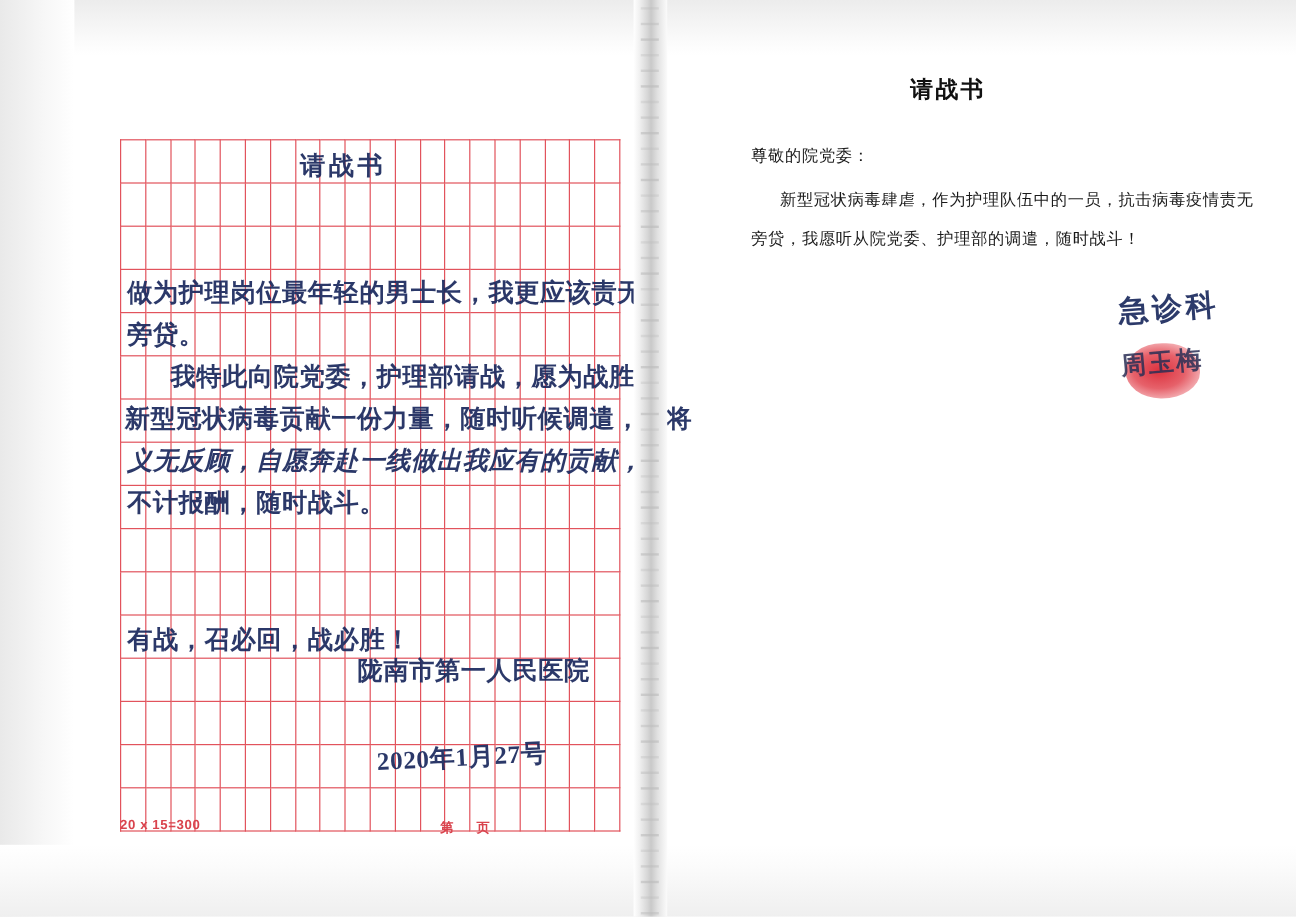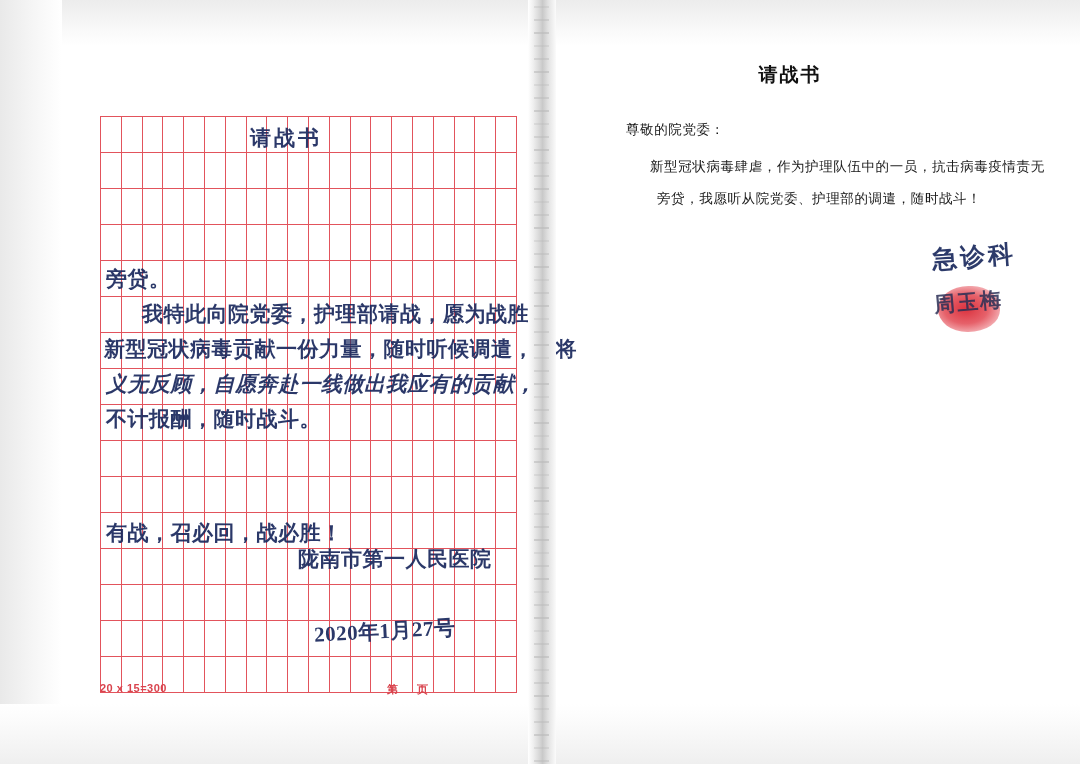--- a/index.html
+++ b/index.html
@@ -93,21 +93,21 @@
     width: 396px;
     font-size: 11px;
     color: #d9434d;
     font-weight: bold;
     display: flex;
     justify-content: space-between;
     letter-spacing: 0.5px;
   }
   .grid-footer .page-mark {
     color: #d9434d;
-    margin-right: 60px;
+    margin-right: 80px;
     letter-spacing: 8px;
   }
 
   
   #handwriting {
     position: absolute;
     left: 12px; top: 12px;
     width: 396px; height: 560px;
     pointer-events: none;
   }
@@ -149,21 +149,21 @@
   .typed-line {
     position: absolute;
     font-family: "Liberation Serif", serif;
     font-size: 13.5px;
     color: #1a1a1a;
     letter-spacing: 0.6px;
     white-space: nowrap;
   }
   #typed-salutation { left: 66px; top: 121px; }
   #typed-body-1 { left: 90px; top: 158px; }
-  #typed-body-2 { left: 66px; top: 190px; margin-left: 31px; }
+  #typed-body-2 { left: 66px; top: 190px; }
 
   
   #dept-handwritten {
     position: absolute;
     left: 372px; top: 240px;
     font-family: "Liberation Serif", serif;
     font-weight: bold;
     font-size: 25px;
     color: #1b2a5e;
     letter-spacing: 3px;
@@ -566,20 +566,21 @@
             </tr>
           </tbody>
       </table>
     </div>
 
     <div id="handwriting">
       <div class="hw title" style="left:150px; top:8px;">请战书</div>
 
 
 
+      <div class="hw row" style="left:6px; top:118px;">做为护理岗位最年轻的男士长，我更应该责无</div>
 
       <div class="hw row" style="left:6px; top:153px;">旁贷。</div>
 
       <div class="hw row" style="left:42px; top:188px;">我特此向院党委，护理部请战，愿为战胜</div>
 
       <div class="hw row" style="left:4px; top:223px;">新型冠状病毒贡献一份力量，随时听候调遣，我将</div>
 
       <div class="hw row" style="left:6px; top:258px;font-style:italic;">义无反顾，自愿奔赴一线做出我应有的贡献，</div>
 
       <div class="hw row" style="left:6px; top:293px;">不计报酬，随时战斗。</div>

